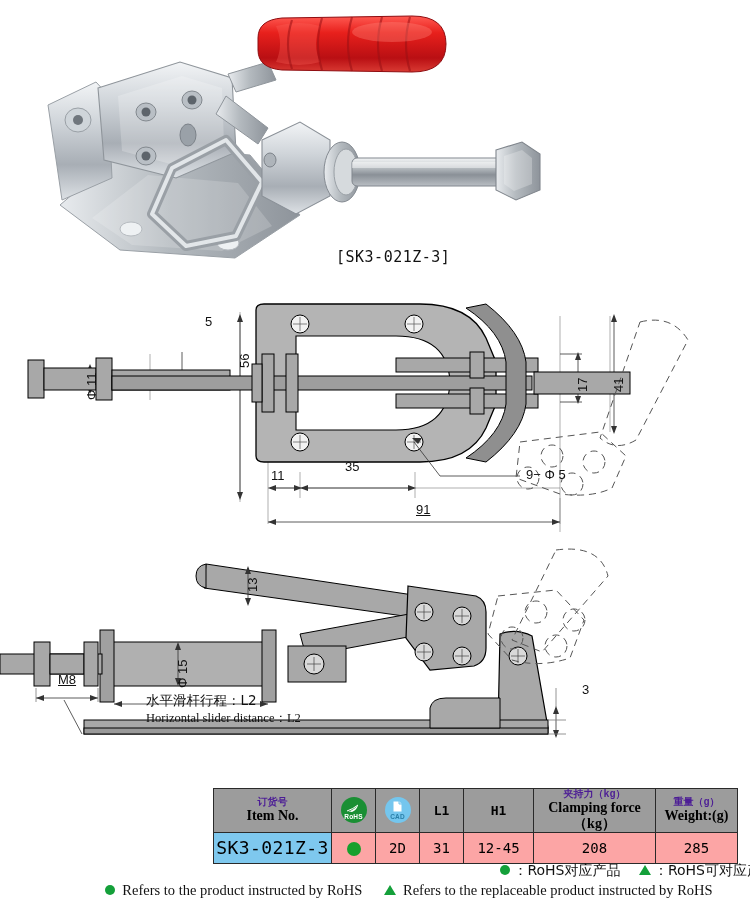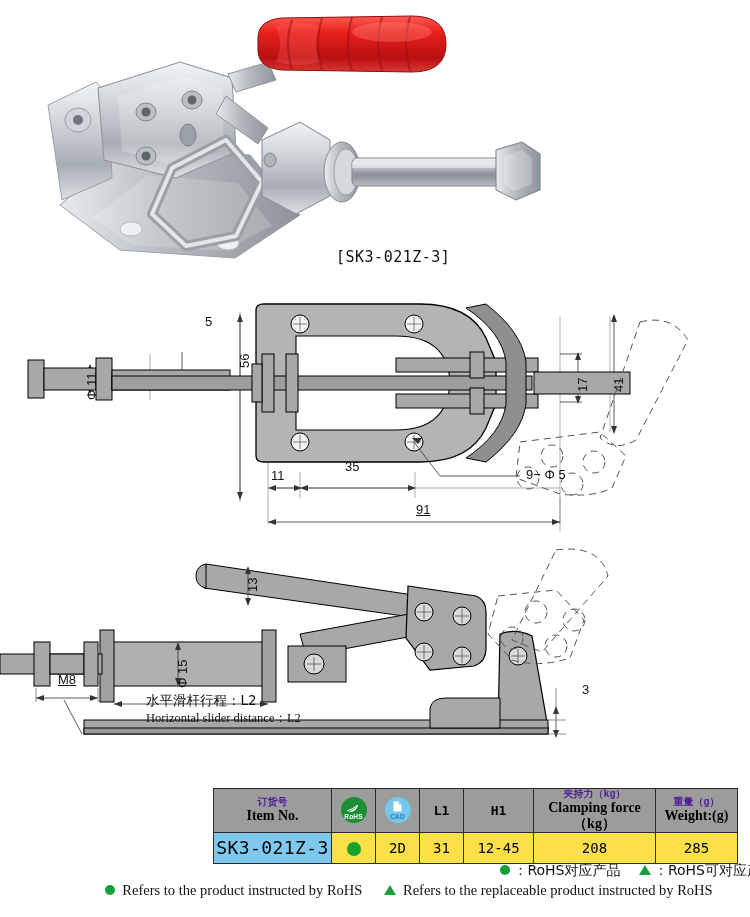--- a/index.html
+++ b/index.html
@@ -35,21 +35,21 @@
   .note .en{font-family:"Liberation Serif", serif;font-size:12.5px;display:block;}
 
   
   .spec-wrap{position:absolute;left:213px;top:788px;width:524px;}
   table.spec{border-collapse:collapse;width:524px;table-layout:fixed;}
   table.spec th,table.spec td{
     border:1px solid #2a2a2a;text-align:center;vertical-align:middle;
     padding:0;
   }
   table.spec thead th{background:#9c9c9c;height:42px;}
-  table.spec tbody td{background:#fde047;height:30px;}
+  table.spec tbody td{background:#fca5a5;height:30px;}
   .th-zh{font-family:Liberation Mono, monospace;font-size:10px;font-weight:bold;
          display:block;line-height:1.12;color:#4c1d95;}
   .th-en{font-family:"Liberation Serif", serif;font-size:14px;display:block;
          line-height:1.12;color:#000;}
   .th-code{font-family:"DejaVu Sans Mono", monospace;font-size:13px;font-weight:bold;color:#000;}
   .cell-item{background:#7ec8ee !important;font-family:"DejaVu Sans Mono", monospace;
              font-size:18px;letter-spacing:.4px;}
   .cell-num{font-family:"DejaVu Sans Mono", monospace;font-size:14px;}
   .dot-green{display:inline-block;width:14px;height:14px;border-radius:50%;
              background:#16a02c;vertical-align:middle;}

